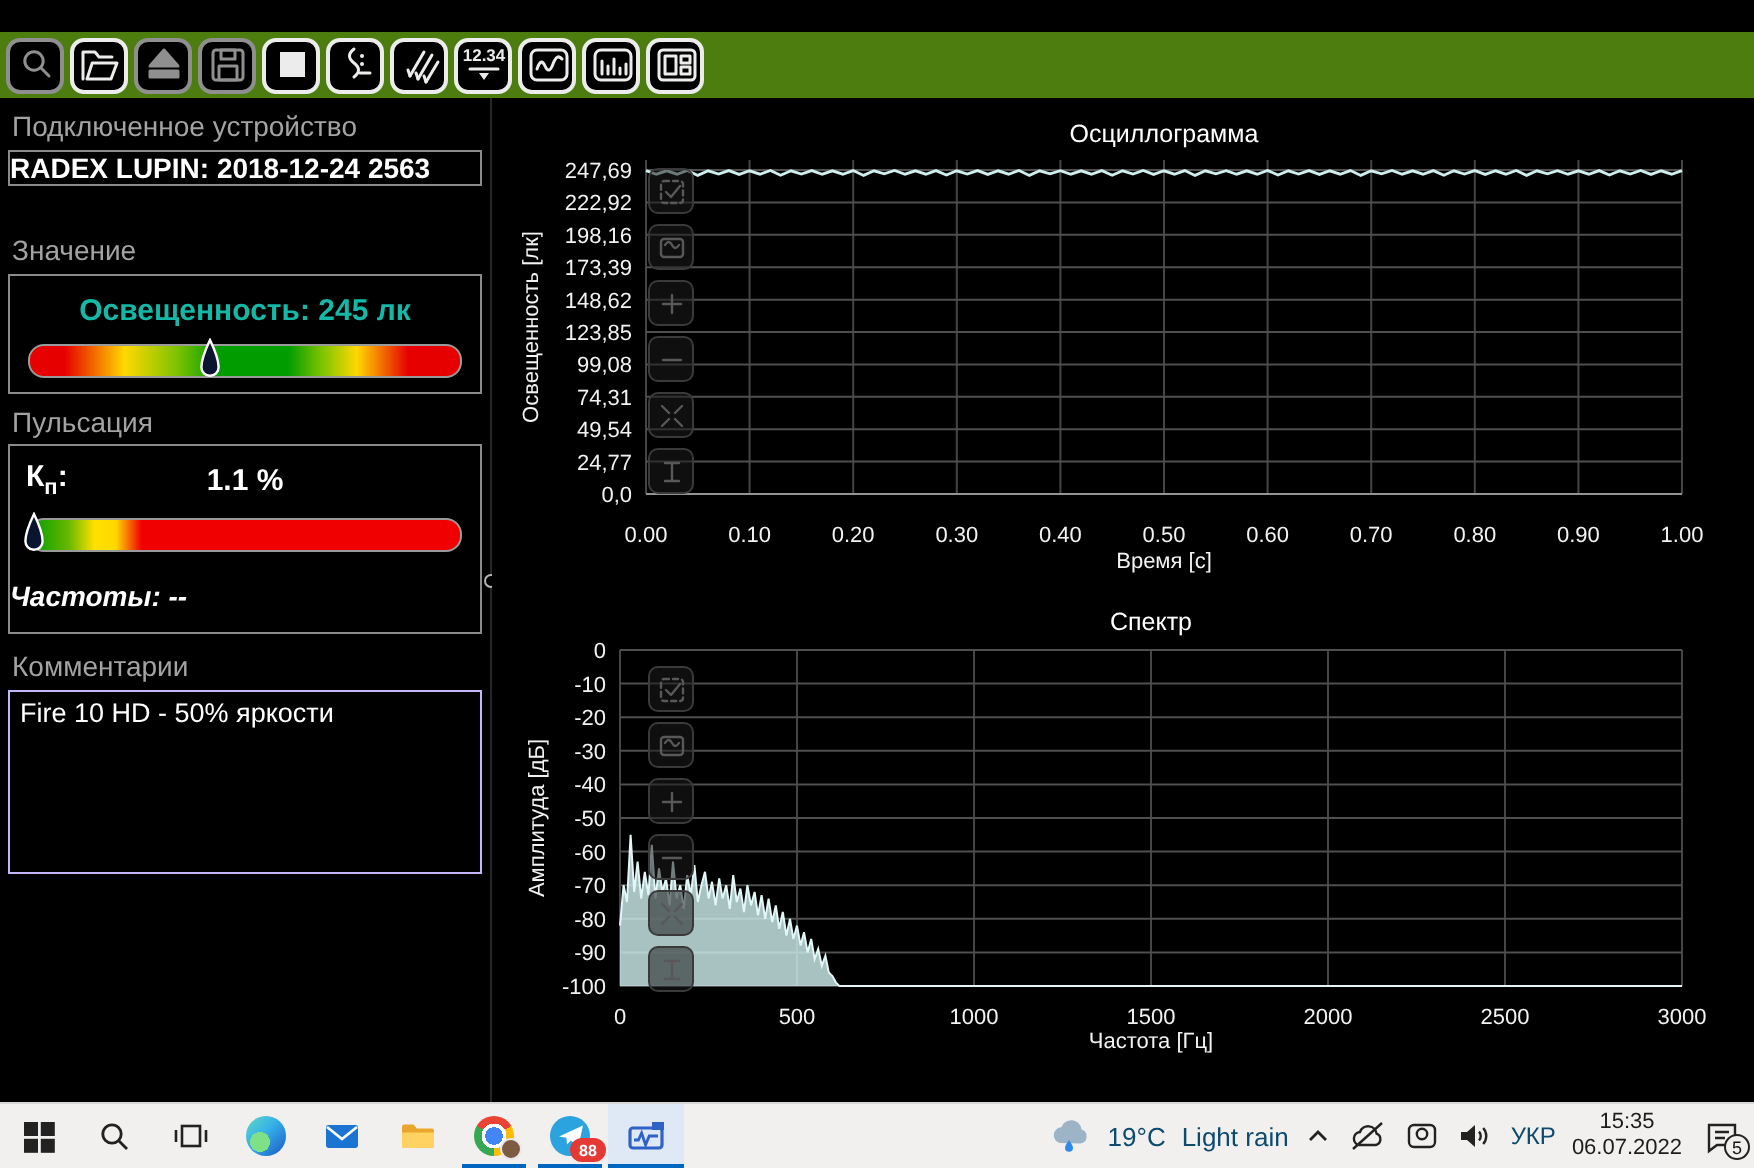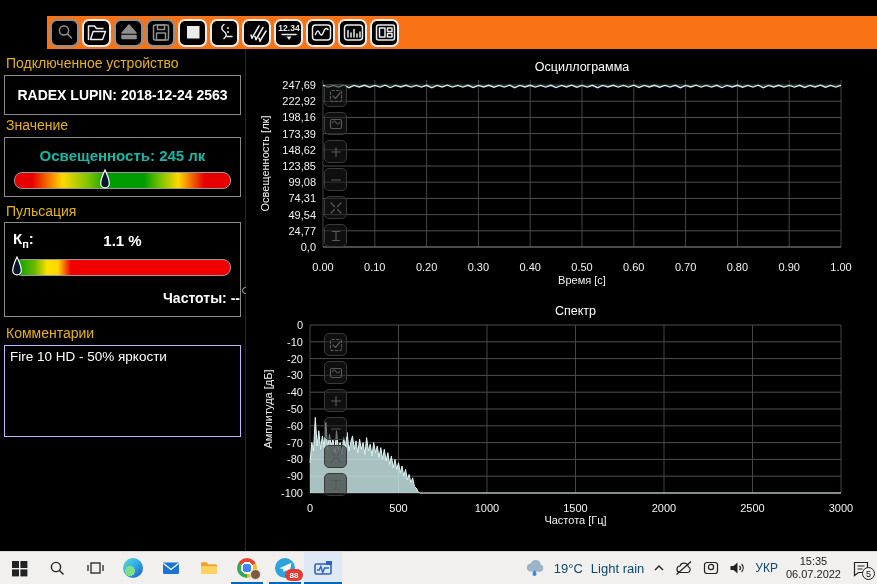--- a/index.html
+++ b/index.html
@@ -8,50 +8,50 @@
 
   
   .titlebar{position:absolute;top:0;left:0;right:0;height:16px;background:#ffffff;display:flex;align-items:center;z-index:5;}
   .titlebar .appico{margin-left:4px;display:flex;}
   .titlebar .ttl{font-size:11px;color:#1a1a1a;margin-left:5px;line-height:16px;}
   .tb-controls{margin-left:auto;display:flex;height:16px;}
   .tb-btn{width:28px;height:16px;display:flex;align-items:center;justify-content:center;}
   .tb-btn svg{display:block;}
 
   
-  .toolbar{position:absolute;top:16px;left:0;right:0;height:33px;background:#f97316;display:flex;align-items:center;padding-left:3px;gap:3px;z-index:4;margin-left:47px;}
+  .toolbar{position:absolute;top:16px;left:0;right:0;height:33px;background:#4d7c0f;display:flex;align-items:center;padding-left:3px;gap:3px;z-index:4;}
   .tbtn{width:29px;height:28px;border:2px solid #ececec;border-radius:7px;background:#000;box-sizing:border-box;
         display:flex;align-items:center;justify-content:center;flex:0 0 auto;}
   .tbtn svg *{stroke:#ececec;stroke-width:1.5;fill:none;stroke-linejoin:round;stroke-linecap:round;}
   .tbtn svg .f{fill:#ececec;stroke:none;}
   .tbtn svg .t{fill:#ececec;stroke:none;}
   .tbtn.dim{border-color:#8f8f8f;}
   .tbtn.dim svg *{stroke:#8f8f8f;}
   .tbtn.dim svg .f{fill:#8f8f8f;}
   .helpbtn{position:absolute;right:4px;top:19px;width:27px;height:27px;border:2px solid #ececec;border-radius:7px;
         box-sizing:border-box;color:#fff;font-size:18px;font-weight:bold;display:flex;align-items:center;justify-content:center;background:#000;}
 
   
   .content{position:absolute;top:49px;left:0;width:877px;height:502px;background:#000;}
 
-  .section-h{position:absolute;left:6px;font-size:14px;color:#eab308;text-align:center;}
+  .section-h{position:absolute;left:6px;font-size:14px;color:#a3a3a3;text-align:center;}
   .panel-box{position:absolute;left:4px;width:237px;border:1px solid #8a8a8a;background:#000;box-sizing:border-box;}
-  .device-box{top:26px;height:40px;display:flex;align-items:center;justify-content:center;}
+  .device-box{top:26px;height:18px;display:flex;align-items:center;}
   .device-box span{color:#fff;font-weight:bold;font-size:14px;}
   .value-box{top:88px;height:60px;}
   .value-title{position:absolute;top:9px;left:0;right:0;text-align:center;color:#14b8a6;font-weight:bold;font-size:15px;}
   .gbar{position:absolute;left:9px;right:9px;height:17px;border-radius:8px;border:1px solid #9a9a9a;box-sizing:border-box;}
   .gbar.value{top:34px;background:linear-gradient(90deg,#e60000 0%,#e60000 8%,#ffd800 22%,#7fc400 34%,#009c00 44%,#009c00 60%,#7fc400 68%,#ffd800 76%,#e60000 88%,#e60000 100%);}
   .gbar.pulse{top:36px;background:linear-gradient(90deg,#009c00 0%,#67b800 9%,#ffe000 15%,#ffd800 20%,#f00000 26%,#f00000 100%);}
   .marker{position:absolute;top:-4px;transform:translateX(-50%);}
   .pulse-box{top:173px;height:95px;}
   .kp-label{position:absolute;top:7px;left:8px;color:#fff;font-weight:bold;font-size:15px;}
   .kp-label sub{font-size:11px;}
   .kp-value{position:absolute;top:9px;left:0;right:0;text-align:center;color:#fff;font-weight:bold;font-size:15px;}
-  .freq-label{position:absolute;bottom:10px;left:0;right:0;text-align:right;color:#fff;font-weight:bold;font-size:14px;}
+  .freq-label{position:absolute;bottom:10px;left:0;right:0;text-align:left;color:#fff;font-weight:bold;font-size:14px;font-style:italic;}
   .comments-box{top:296px;height:92px;border:1px solid #c4b5fd;color:#fff;font-size:13.5px;padding:3px 5px;}
 
   .vsplitter{position:absolute;left:245px;top:0;width:1px;height:502px;background:#262626;}
   .split-dot{position:absolute;width:7px;height:7px;border:1px solid #b5b5b5;border-radius:50%;background:#000;box-sizing:border-box;}
 
   .chart-svg{position:absolute;left:246px;background:#000;}
   .chart-svg .tick{fill:#f2f2f2;font-size:11px;font-family:"Liberation Sans","DejaVu Sans",sans-serif;}
   .chart-svg .ctitle{fill:#ffffff;font-size:12.5px;font-family:"Liberation Sans","DejaVu Sans",sans-serif;}
 
   .ghost-btn{position:absolute;width:23px;height:23px;border:1px solid #3a3a3a;border-radius:5px;background:rgba(28,28,28,.55);

